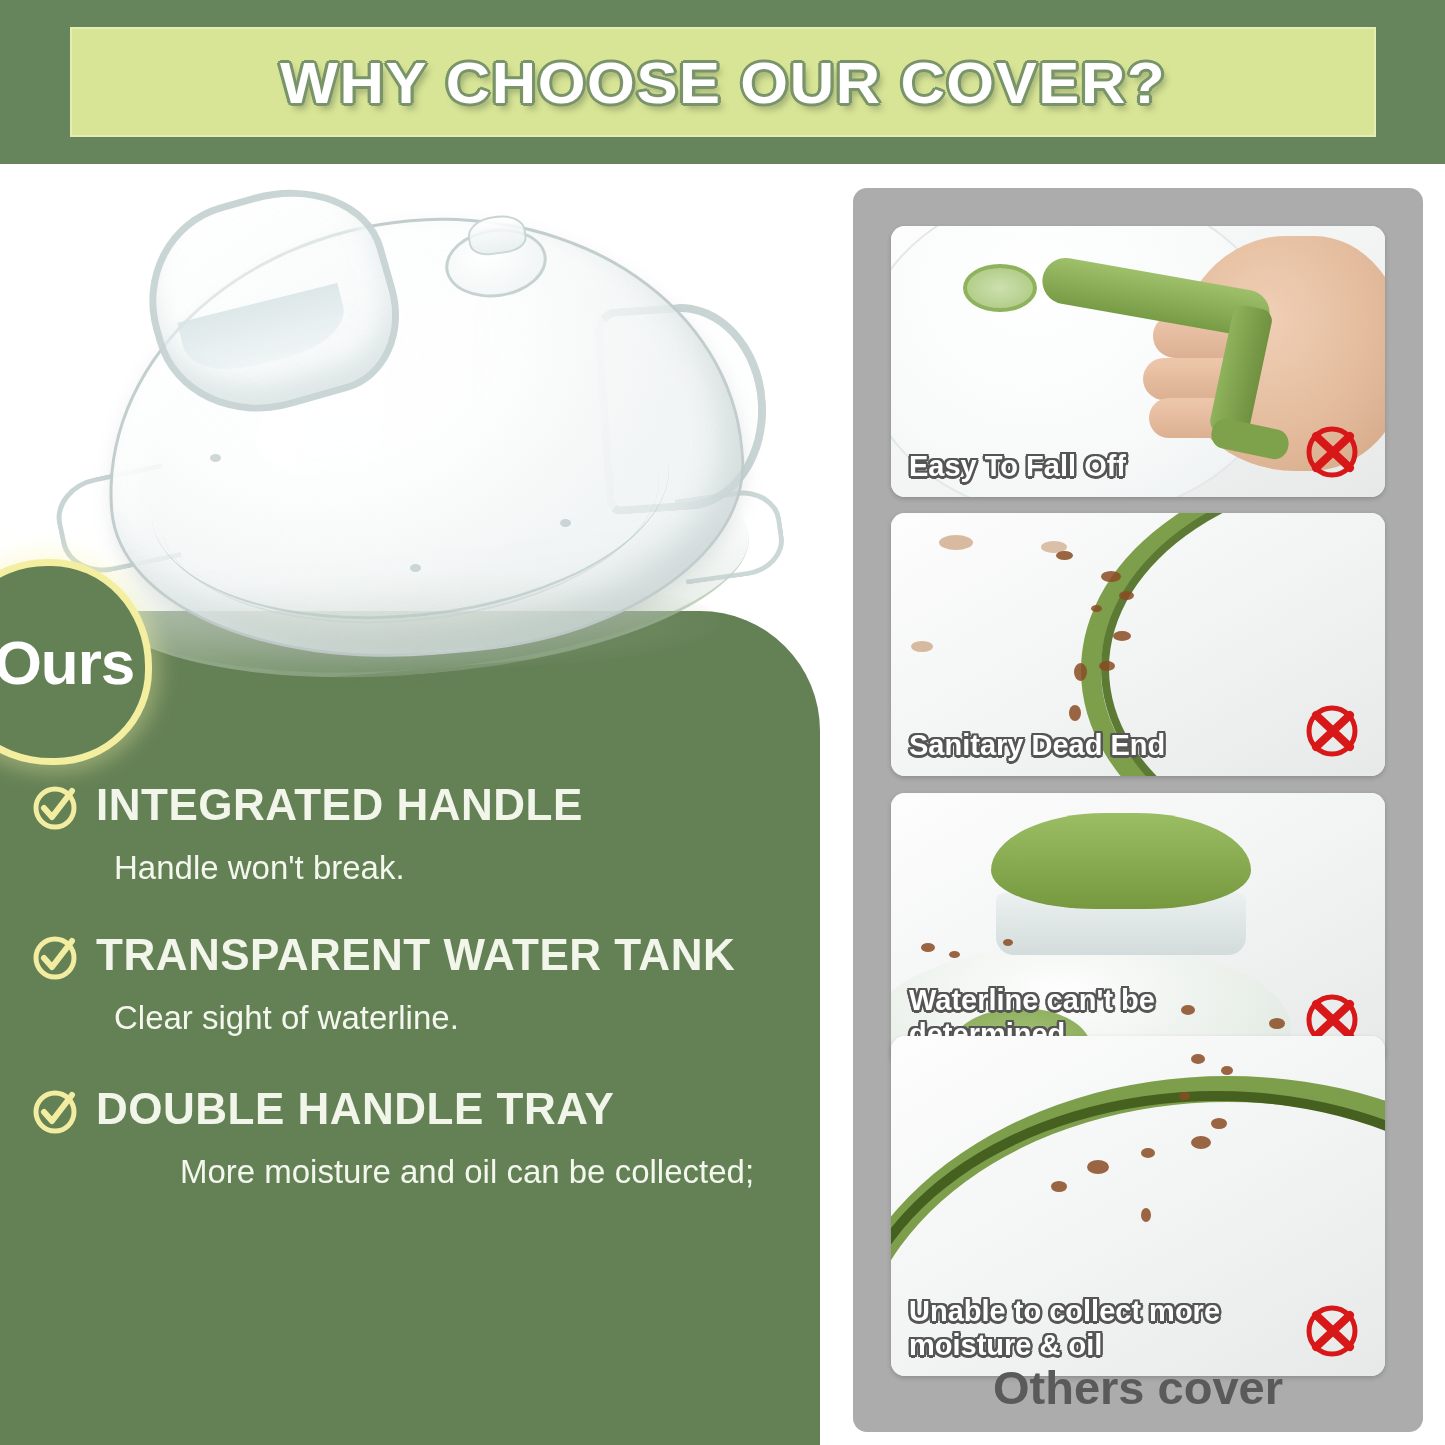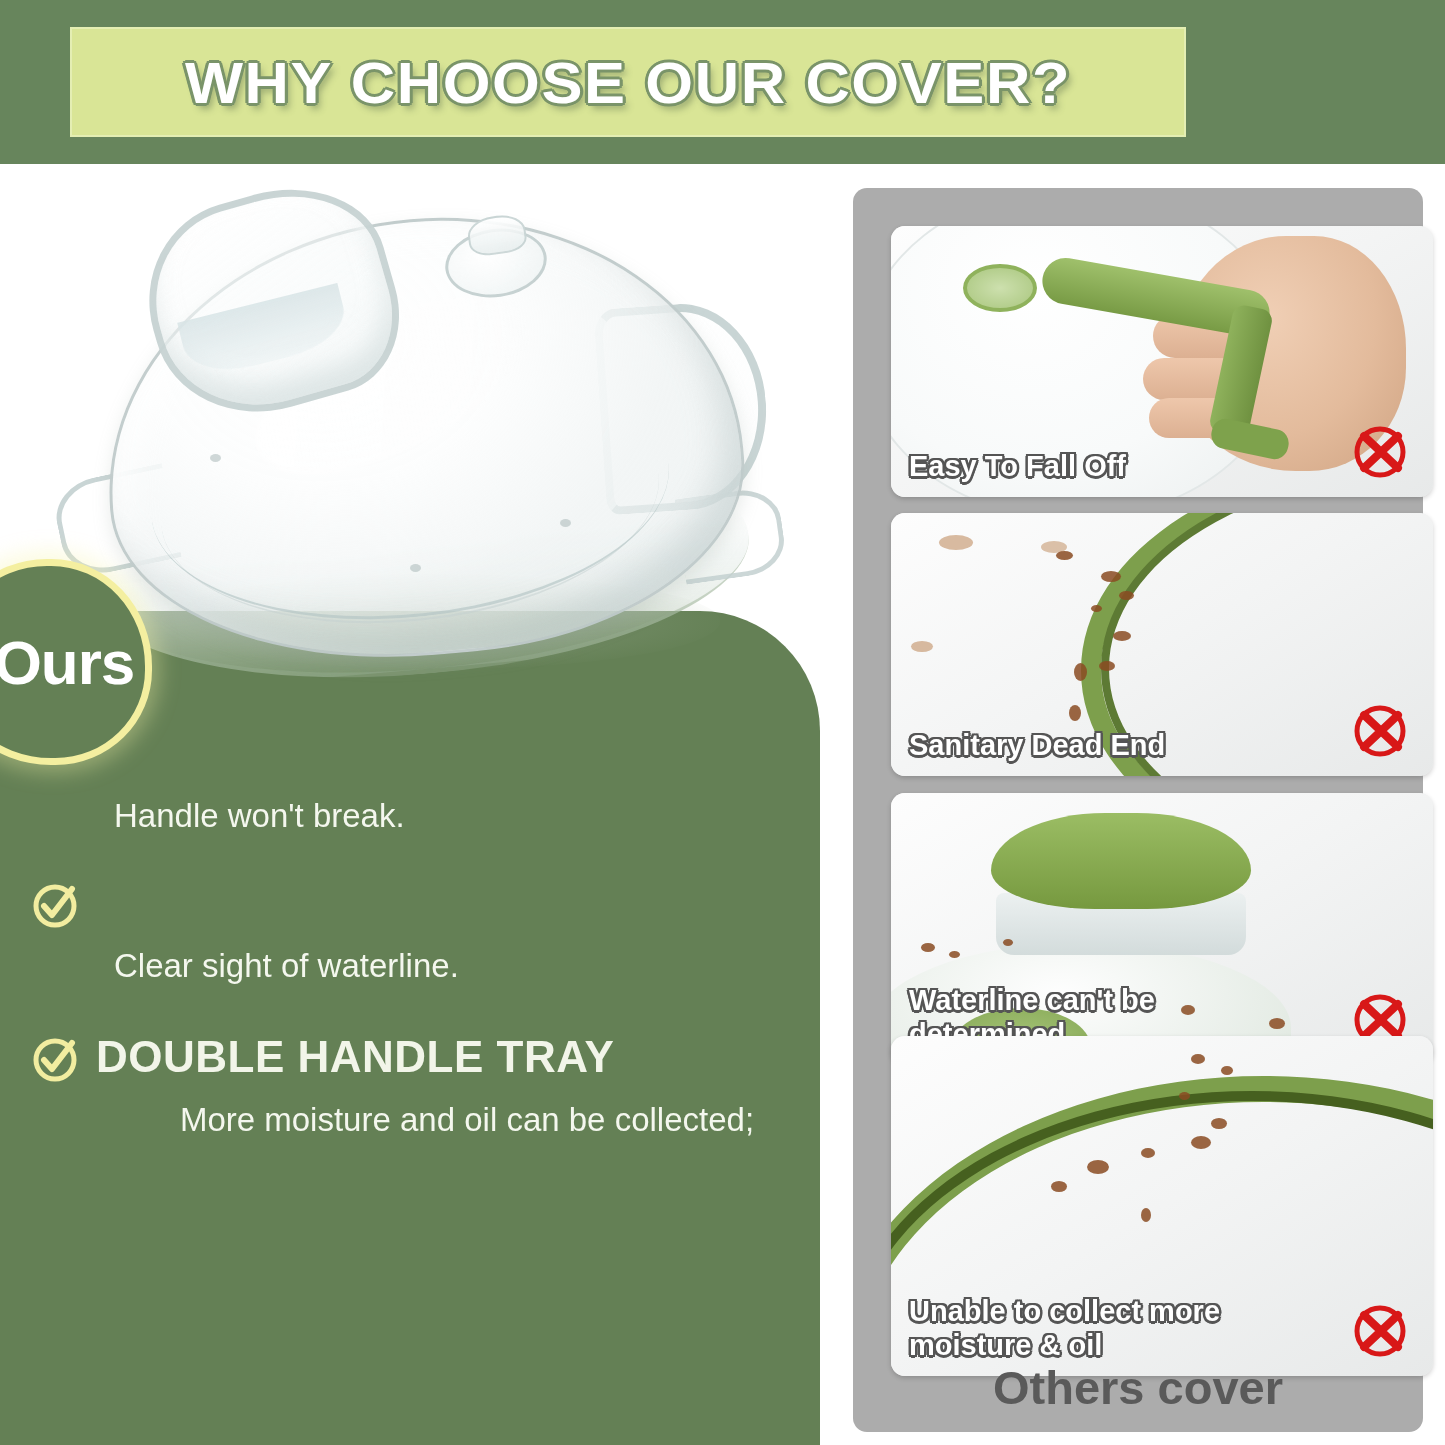--- a/index.html
+++ b/index.html
@@ -9,21 +9,21 @@
     background:#ffffff;overflow:hidden;
   }
   .page{position:relative;width:1445px;height:1445px;background:#ffffff;}
 
   
   .header-band{
     position:absolute;left:0;top:0;width:1445px;height:164px;
     background:#67855c;
   }
   .title-banner{
-    position:absolute;left:70px;top:27px;width:1116px;height:110px;
+    position:absolute;left:70px;top:27px;width:1306px;height:110px;
     background:#d9e596;
     box-shadow:inset 0 0 0 2px #e4eeb3;
   }
   .title-text{
     position:absolute;left:0;top:0;width:100%;height:110px;
     display:flex;align-items:center;justify-content:center;
     font-size:58px;font-weight:bold;letter-spacing:1.5px;
     color:#ffffff;white-space:nowrap;
     text-shadow:
        3px 0 0 #7a9469, -3px 0 0 #7a9469, 0 3px 0 #7a9469, 0 -3px 0 #7a9469,
@@ -156,21 +156,21 @@
   .para{color:#f4f7ee;font-size:32px;line-height:45px;margin:8px 0 0 84px;}
   .para.tight{margin-top:30px;}
 
   
   .gray-panel{
     position:absolute;left:853px;top:188px;width:570px;height:1244px;
     background:#acacac;border-radius:14px;
   }
   .compare-card{
     position:absolute;left:38px;background:#f2f2f2;border-radius:14px;
-    overflow:hidden;box-shadow:0 2px 5px rgba(0,0,0,.18);padding-left:48px;
+    overflow:hidden;box-shadow:0 2px 5px rgba(0,0,0,.18);
   }
   .card1{top:38px;width:494px;height:271px;}
   .card2{top:325px;width:494px;height:263px;}
   .card3{top:605px;width:494px;height:272px;}
   .card4{top:848px;width:494px;height:340px;}
 
   .card-caption{
     position:absolute;left:18px;bottom:14px;
     color:#ffffff;font-size:29px;font-weight:bold;line-height:34px;
     text-shadow:
@@ -280,31 +280,41 @@
       <div class="dot" style="left:520px;top:345px;"></div>
     </div>
 
     <div class="ours-badge">
       <span class="ours-text">Ours</span>
     </div>
 
     <div class="features">
 
       <div class="feature">
+        <div class="feature-head">
+          <span class="check-icon">
+            <svg viewBox="0 0 50 50" width="50" height="50">
+              <circle cx="25" cy="26" r="19" fill="none" stroke="#f2edA0" stroke-width="5"></circle>
+              <path d="M14 26 L22 35 L42 9" fill="none" stroke="#f2edA0" stroke-width="6" stroke-linecap="round" stroke-linejoin="round"></path>
+            </svg>
+          </span>
+          <span class="feature-title">INTEGRATED HANDLE</span>
+        </div>
         <div class="feature-sub">Handle won't break.</div>
       </div>
 
       <div class="feature" style="margin-top:40px;">
         <div class="feature-head">
           <span class="check-icon">
             <svg viewBox="0 0 50 50" width="50" height="50">
               <circle cx="25" cy="26" r="19" fill="none" stroke="#f2edA0" stroke-width="5"></circle>
               <path d="M14 26 L22 35 L42 9" fill="none" stroke="#f2edA0" stroke-width="6" stroke-linecap="round" stroke-linejoin="round"></path>
             </svg>
           </span>
+          <span class="feature-title">TRANSPARENT WATER TANK</span>
         </div>
         <div class="feature-sub">Clear sight of waterline.</div>
       </div>
 
       <div class="feature" style="margin-top:44px;text-align:center;">
         <div class="feature-head">
           <span class="check-icon">
             <svg viewBox="0 0 50 50" width="50" height="50">
               <circle cx="25" cy="26" r="19" fill="none" stroke="#f2edA0" stroke-width="5"></circle>
               <path d="M14 26 L22 35 L42 9" fill="none" stroke="#f2edA0" stroke-width="6" stroke-linecap="round" stroke-linejoin="round"></path>

